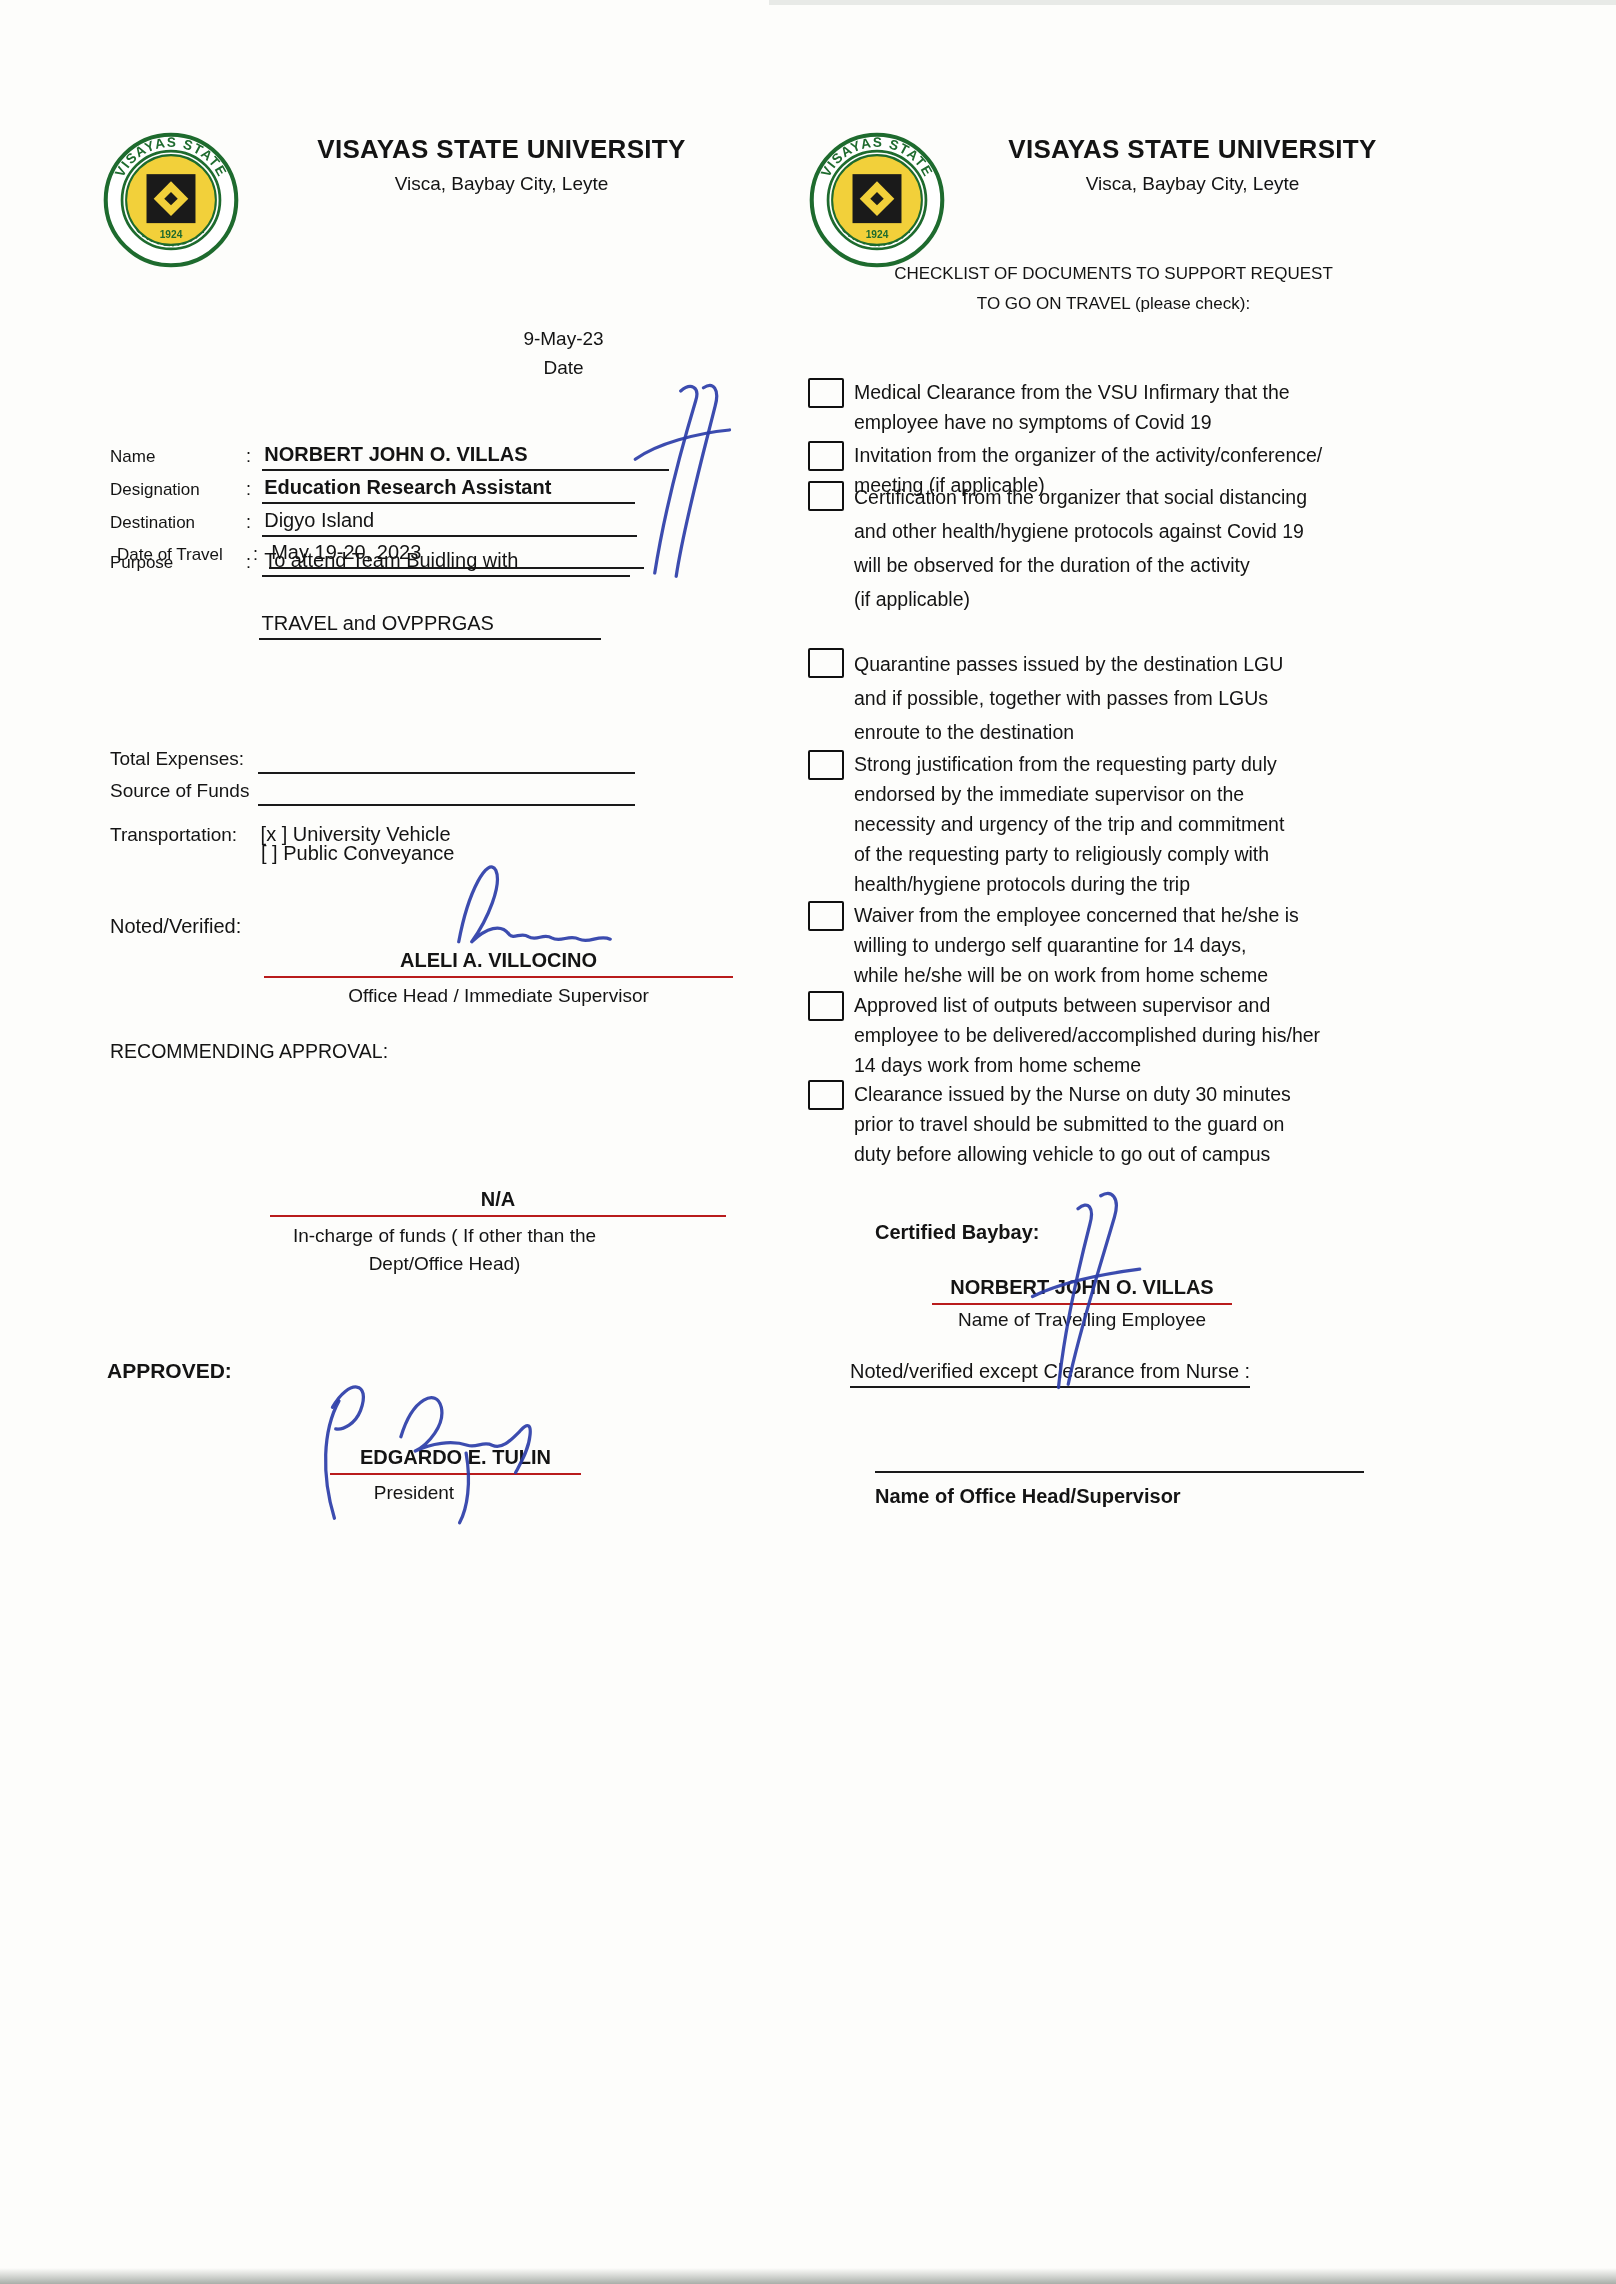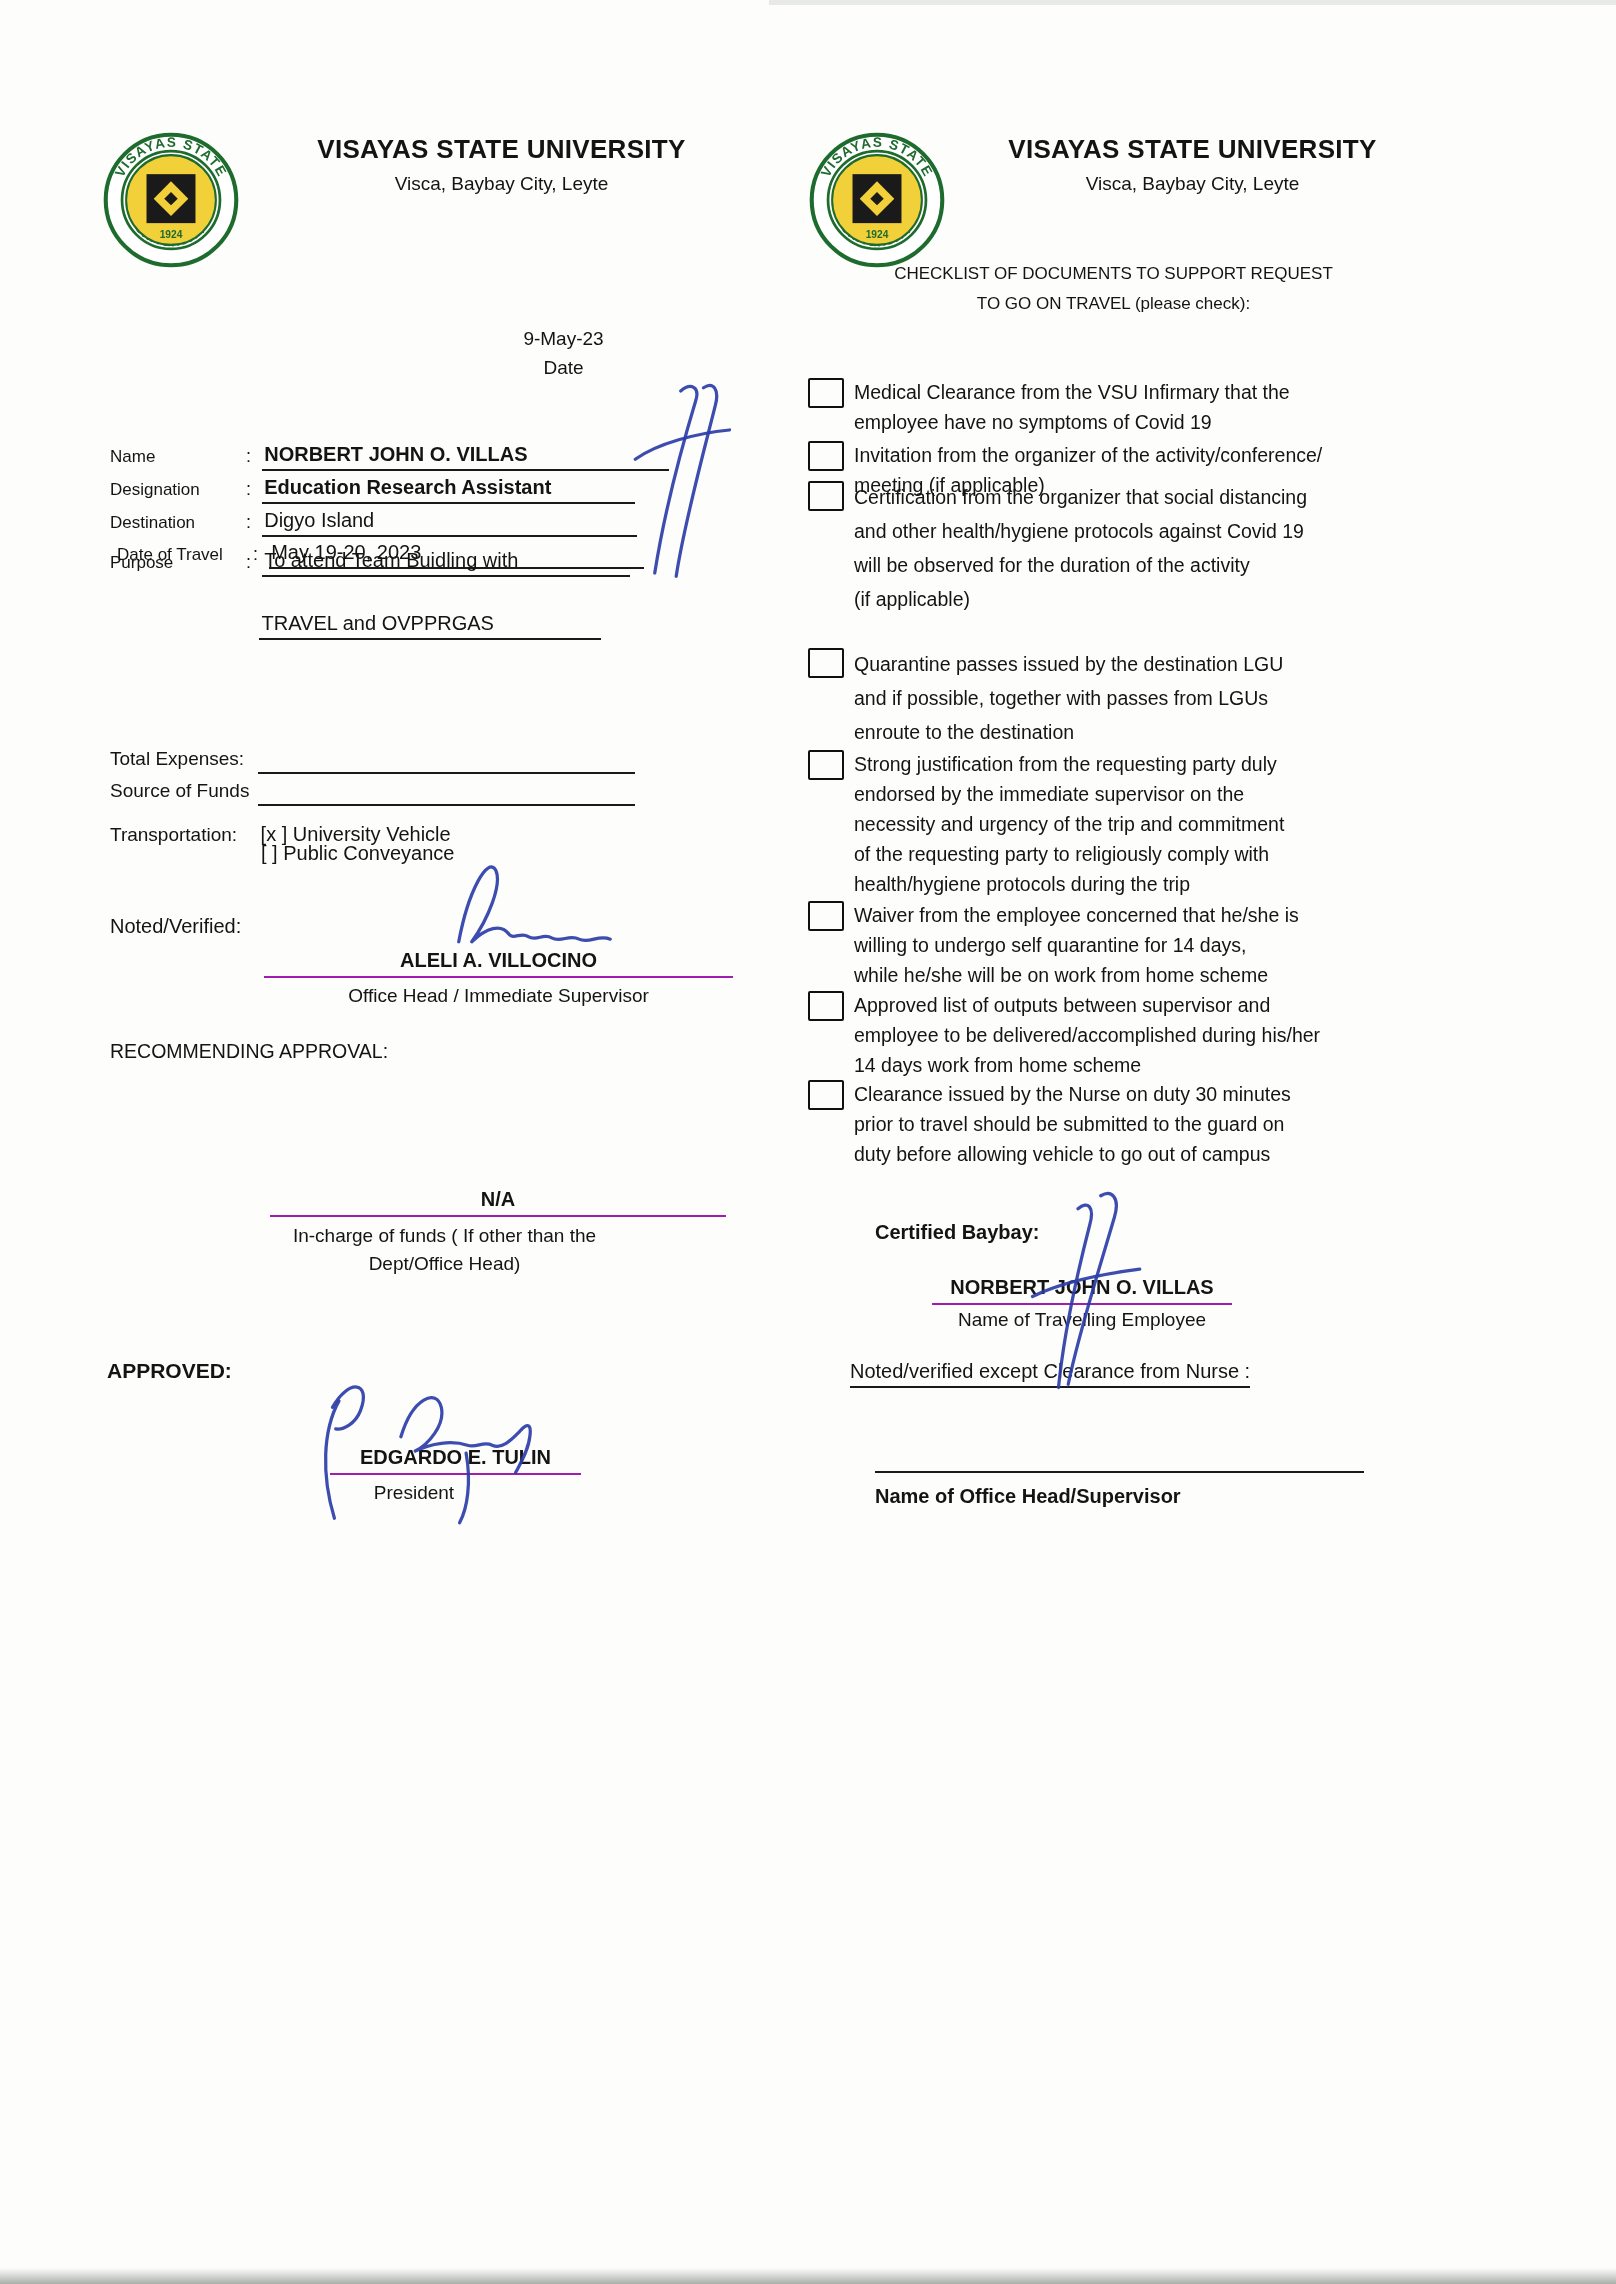--- a/index.html
+++ b/index.html
@@ -24,21 +24,21 @@
   .f-label { width:136px; font-size:17px; padding-bottom:3.9px; }
   .f-colon { width:15.6px; font-size:18px; padding-bottom:3.9px; }
   .f-value { display:block; font-size:20px; min-height:27px;
              border-bottom:2px solid #1a1a1a; padding:0 3.9px 2.6px 2.6px; }
   .noline { border-bottom:none;margin-top:13px; }
   .exp-label { width:148px; font-size:19px; padding-bottom:3.9px; }
   .blank-line { display:block; min-height:26px; border-bottom:2px solid #1a1a1a; }
   .plain-31 { font-size:20px; }
 
   .sign-block { position:absolute; text-align:center;
-                border-bottom:2px solid #a21caf; padding-bottom:3.9px;
+                border-bottom:2px solid #b91c1c; padding-bottom:3.9px;
                 font-size:20px; font-weight:bold; }
   .sign-caption { position:absolute; text-align:center; font-size:19px; }
 
   .right-title { font-size:17px; font-weight:normal; line-height:30px; }
 
   .chk-item { position:absolute; left:808px; width:645px; }
   .checkbox { position:absolute; left:0; top:1.3px; width:36px; height:30px;
               border:2.6px solid #101010; border-radius:2px; background:transparent; }
   .chk-text { margin-left:46px; font-size:19.5px; line-height:30px; white-space:pre-line; }
   .lh52 .chk-text { line-height:34px; }

